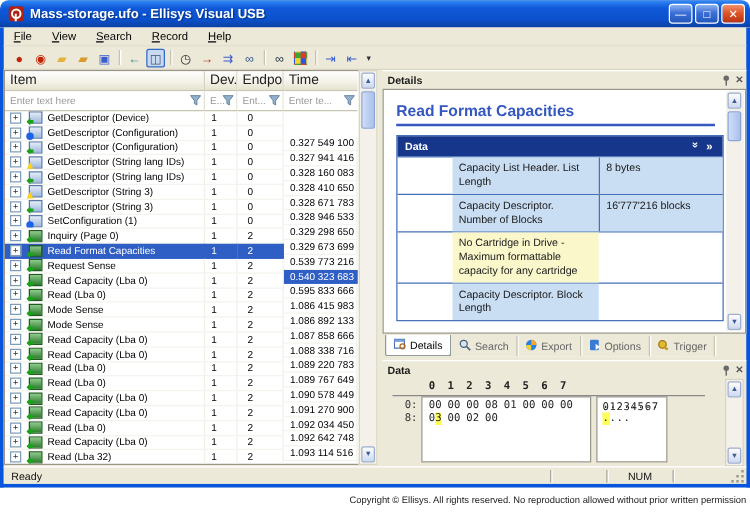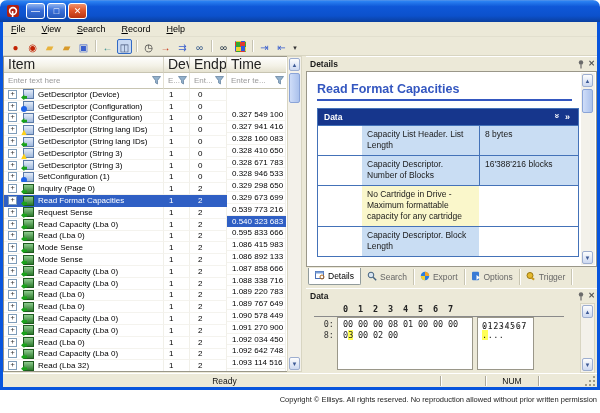--- a/index.html
+++ b/index.html
@@ -38,21 +38,21 @@
     background:conic-gradient(#e03a2f 0 25%, #2f58e0 0 50%, #f2d230 0 75%, #35a832 0); border-radius:1px; }
   .tsep { width:1px; height:12px; background:#c6c3b2; box-shadow:1px 0 0 #fff; margin:0 3px; }
   .tbtn.caret { font-size:7px; width:8px; }
 
   
   .left-list { position:absolute; left:0; top:34px; width:284px; height:316px; background:#fff;
     border:1px solid #9a9789; border-right:none; overflow:hidden; }
   .cols { display:flex; height:16px; }
   .col-h { background:linear-gradient(180deg,#fefefe,#f3f1e6 60%,#e5e2d0);
     border-right:1px solid #d5d2c2; border-bottom:1px solid #c8c5b2;
-    font-size:14px; color:#222; line-height:15px; padding-left:4px; white-space:nowrap; overflow:hidden; }
+    font-size:11px; color:#222; line-height:15px; padding-left:4px; white-space:nowrap; overflow:hidden; }
   .filter-row { display:flex; height:16px; }
   .filter-cell { position:relative; background:#fff; border-right:1px solid #e4e1d4; border-bottom:1px solid #c8c5b2;
     font-size:8px; color:#9a9a9a; line-height:15px; padding-left:4px; white-space:nowrap; overflow:hidden; }
   .funnel { position:absolute; right:2px; top:3px; }
   .w1 { width:160px; } .w2 { width:26px; } .w3 { width:37px; } .w4 { width:59px; border-right:none; }
   .rows { position:relative; }
   .row { display:flex; height:11.8px; align-items:center; font-size:8px; color:#000; }
   .row .cell { height:100%; display:flex; align-items:center; border-right:1px solid #f1f0e9;
     border-bottom:1px solid #f4f3ee; white-space:nowrap; overflow:hidden; }
   .row .c1 { padding-left:4px; gap:4px; }
@@ -121,21 +121,21 @@
   .hx { display:inline-block; width:15px; }
   .hoff { position:absolute; left:4px; width:24px; text-align:right; color:#333; }
   .hline { position:absolute; left:37px; white-space:nowrap; }
   .aline { position:absolute; left:176px; white-space:nowrap; letter-spacing:0.5px; }
   .ychar { background:var(--yhl,#ffff55); }
   .hs { right:2px; top:281px; height:70px; width:15px; position:absolute; background:#f3f1ea; border:1px solid #d8d5c2; }
 
   
   .statusbar { position:absolute; left:0; top:351px; width:594px; height:14px; background:#ece9d8;
     border-top:1px solid #fff; display:flex; align-items:center; font-size:8.5px; color:#111; }
-  .sb-main { flex:1; padding-left:6px;text-align:center; }
+  .sb-main { flex:1; padding-left:6px; }
   .sb-sep { width:1px; height:10px; background:#aca899; box-shadow:1px 0 0 #fff; }
   .sb-pane { width:44px; text-align:center; }
   .sb-num { width:52px; text-align:center; }
   .grip { position:relative; width:14px; height:14px; }
   .grip i { position:absolute; right:2px; bottom:2px; width:2px; height:2px; background:#9d9a88;
     box-shadow:-4px 0 0 #9d9a88, -8px 0 0 #9d9a88, 0 -4px 0 #9d9a88, -4px -4px 0 #9d9a88, 0 -8px 0 #9d9a88; }
 
   .copyright { position:absolute; right:3px; top:395px; font-size:7.5px; color:#222; }
 </style>
 </head>
@@ -143,20 +143,21 @@
 
 <div class="screen">
   <div class="window">
 
     <div class="titlebar">
       <svg class="app-icon" viewBox="0 0 14 14">
         <rect x="1" y="1" width="12" height="12" rx="2" fill="#b22010"></rect>
         <circle cx="7" cy="7" r="3.4" fill="none" stroke="#fff" stroke-width="1.6"></circle>
         <rect x="5.8" y="7" width="1.6" height="6" fill="#fff"></rect>
       </svg>
+      <span class="title-text">Mass-storage.ufo - Ellisys Visual USB</span>
       <span class="win-btn">—</span>
       <span class="win-btn">□</span>
       <span class="win-btn close">✕</span>
     </div>
 
     <div class="winbody">
       <div class="inner">
 
         <div class="menubar" id="menubar">
             <span class="menu-item"><u>F</u>ile</span>
@@ -551,21 +552,21 @@
               <span>Data</span>
               <span class="dt-chev"><span class="down">»</span> <span>»</span></span>
             </div>
             <div id="dtrows">
                 <div class="dt-row">
                   <div>Capacity List Header. List Length</div>
                   <div>8 bytes</div>
                 </div>
                 <div class="dt-row">
                   <div>Capacity Descriptor. Number of Blocks</div>
-                  <div>16'388'216 blocks</div>
+                  <div>16'777'216 blocks</div>
                 </div>
                 <div class="dt-row hl">
                   <div>No Cartridge in Drive - Maximum formattable capacity for any cartridge</div>
                 </div>
                 <div class="dt-row">
                   <div>Capacity Descriptor. Block Length</div>
                 </div>
               </div>
           </div>
           <div class="vscroll ds">

